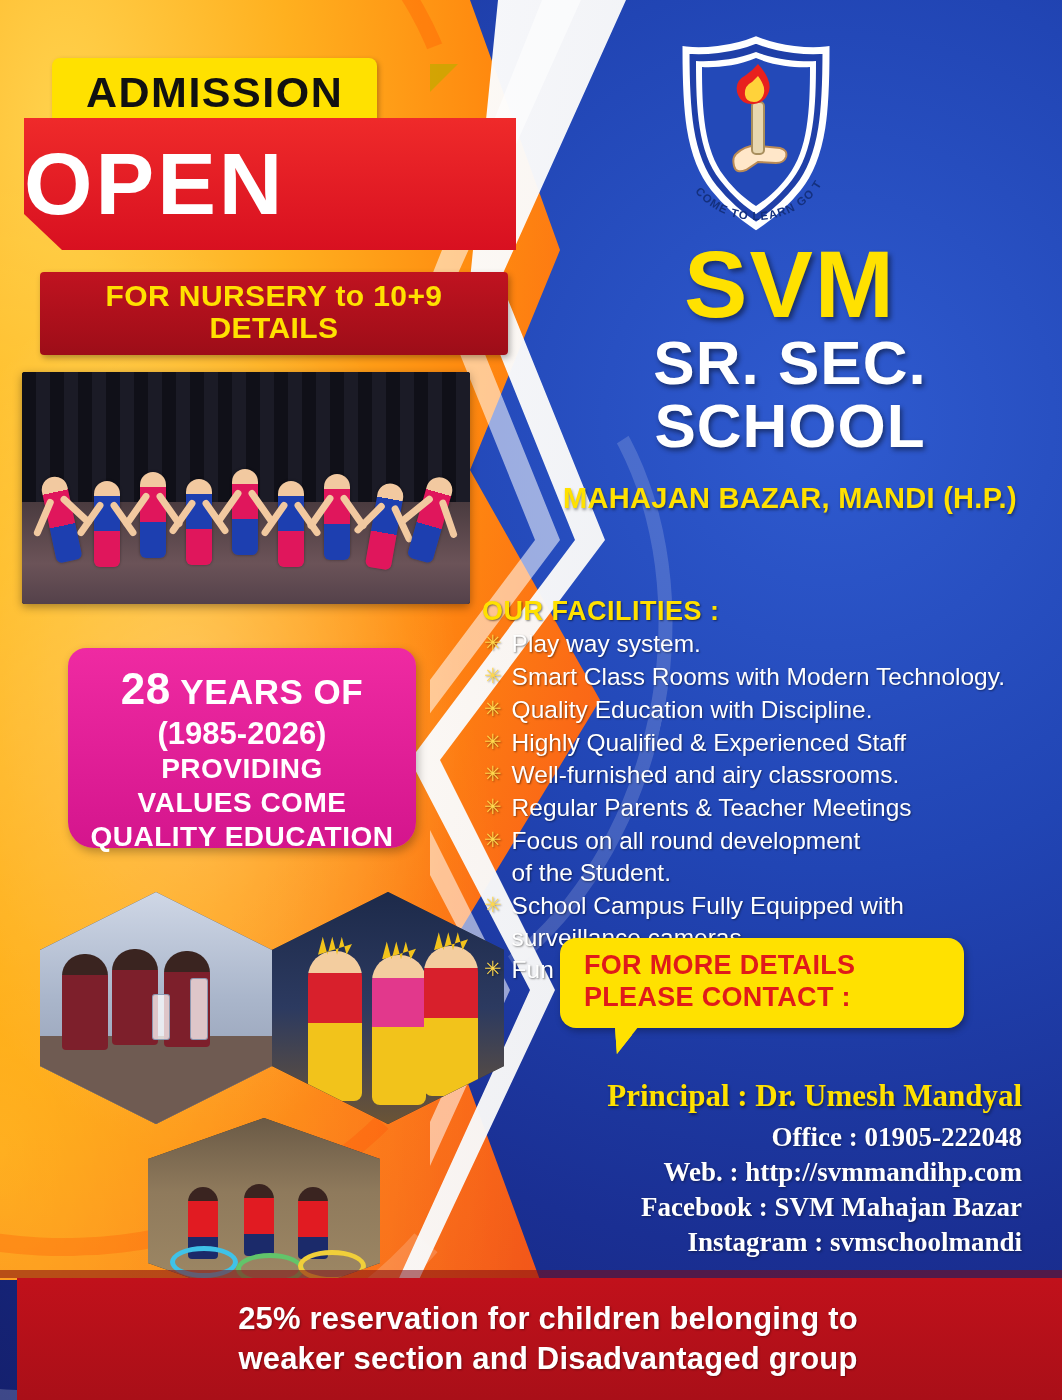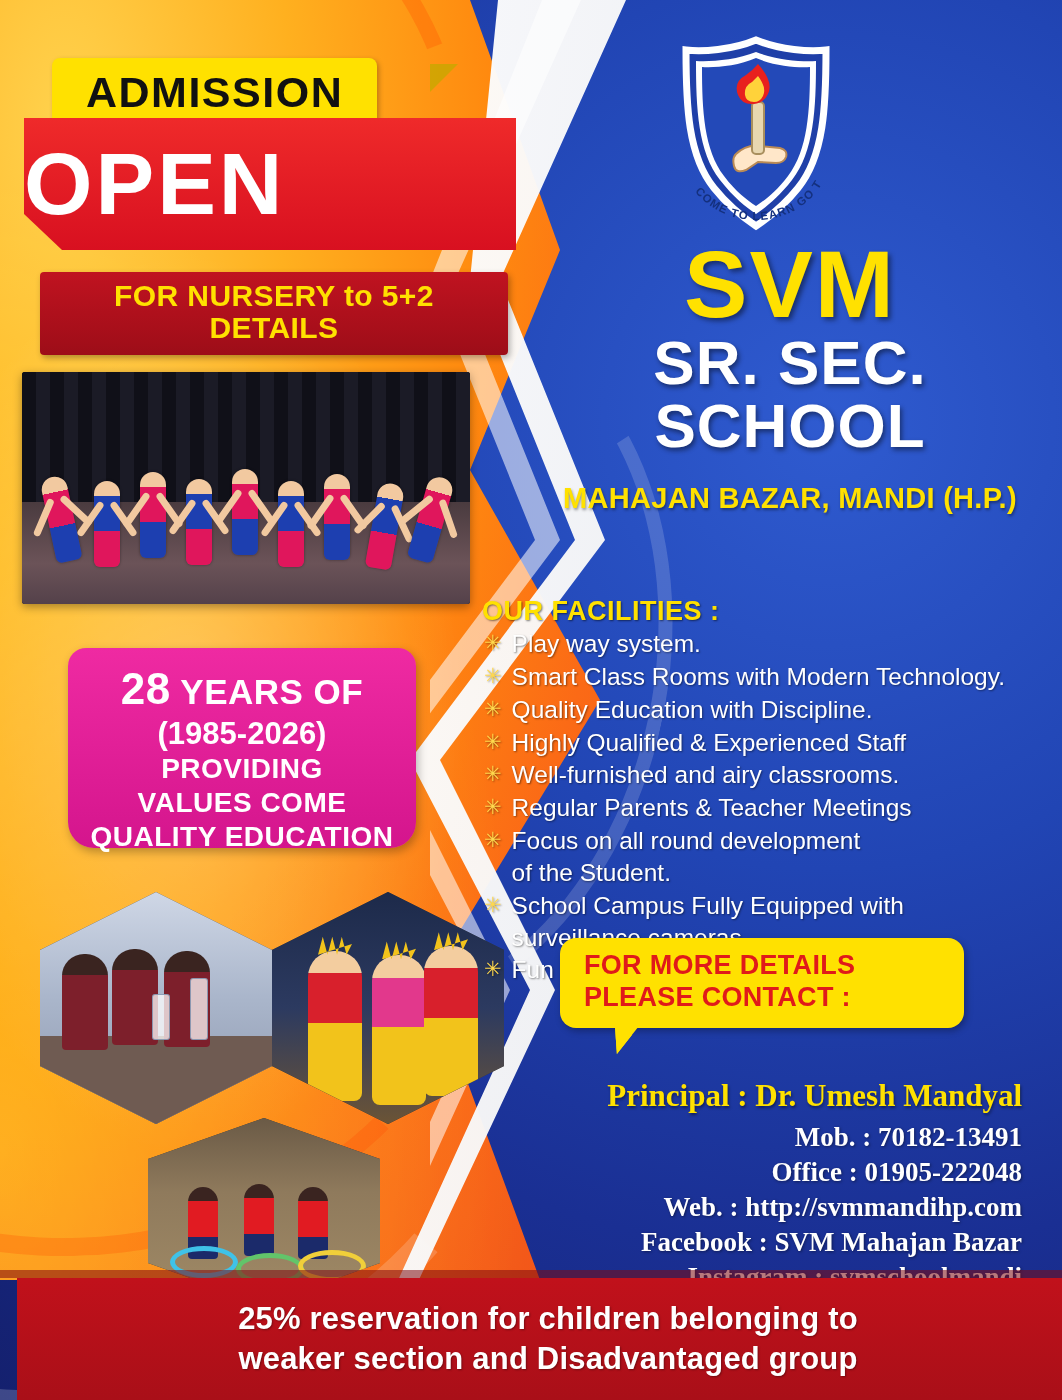--- a/index.html
+++ b/index.html
@@ -399,21 +399,21 @@
   <div class="white-wedge2"></div>
 
   <div class="admission-tab">
     <span>ADMISSION</span>
   </div>
   <div class="tab-fold"></div>
   <div class="open-banner">
     <span>OPEN</span>
   </div>
   <div class="nursery-banner">
-    <span>FOR NURSERY to 5+2</span>
+    <span>FOR NURSERY to 10+9</span>
     <span>DETAILS</span>
   </div>
 
   <div class="photo photo-dance">
     <div class="stage-bg"></div>
     <div class="stage-curtain"></div>
     <div class="stage-floor"></div>
     <div class="dancer" style="left:26px;bottom:18%;transform:rotate(-12deg)">
         <i class="arm l"></i>
         <i class="arm r"></i>
@@ -569,21 +569,20 @@
   </ul>
 
   <div class="contact-bubble">
     <span>FOR MORE DETAILS</span>
     <span>PLEASE CONTACT :</span>
   </div>
   <div class="bubble-tail"></div>
 
   <div class="principal">Principal : Dr. Umesh Mandyal</div>
   <div class="contact-lines">
-    <div>Mob. : 70182-13491</div>
     <div>Office : 01905-222048</div>
     <div>Web. : http://svmmandihp.com</div>
     <div>Facebook : SVM Mahajan Bazar</div>
     <div>Instagram : svmschoolmandi</div>
   </div>
 
   <div class="band-stripe"></div>
   <div class="bottom-band">
     <div>25% reservation for children belonging to</div>
     <div>weaker section and Disadvantaged group</div>

